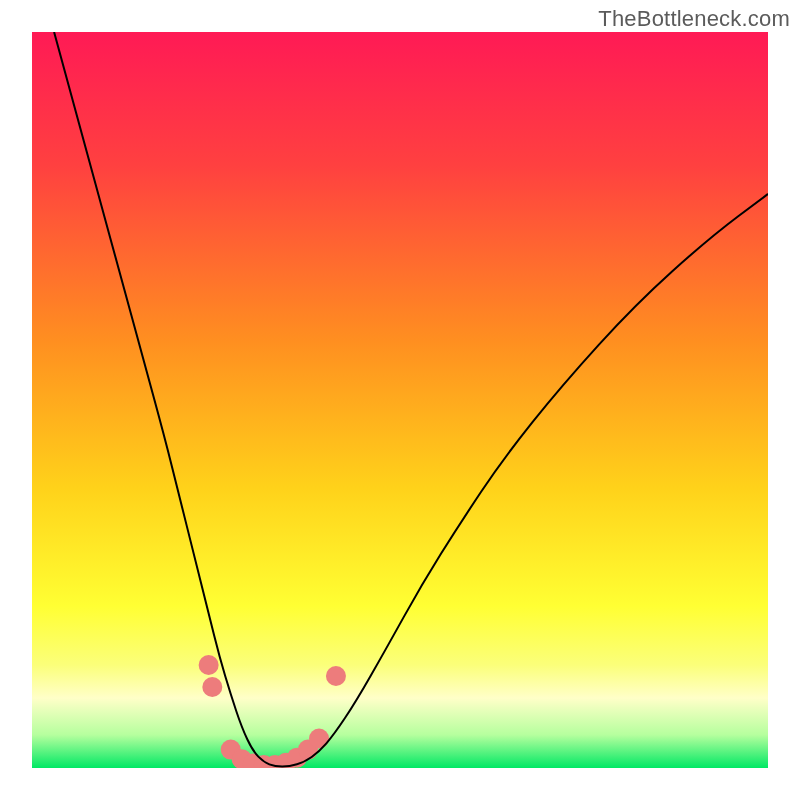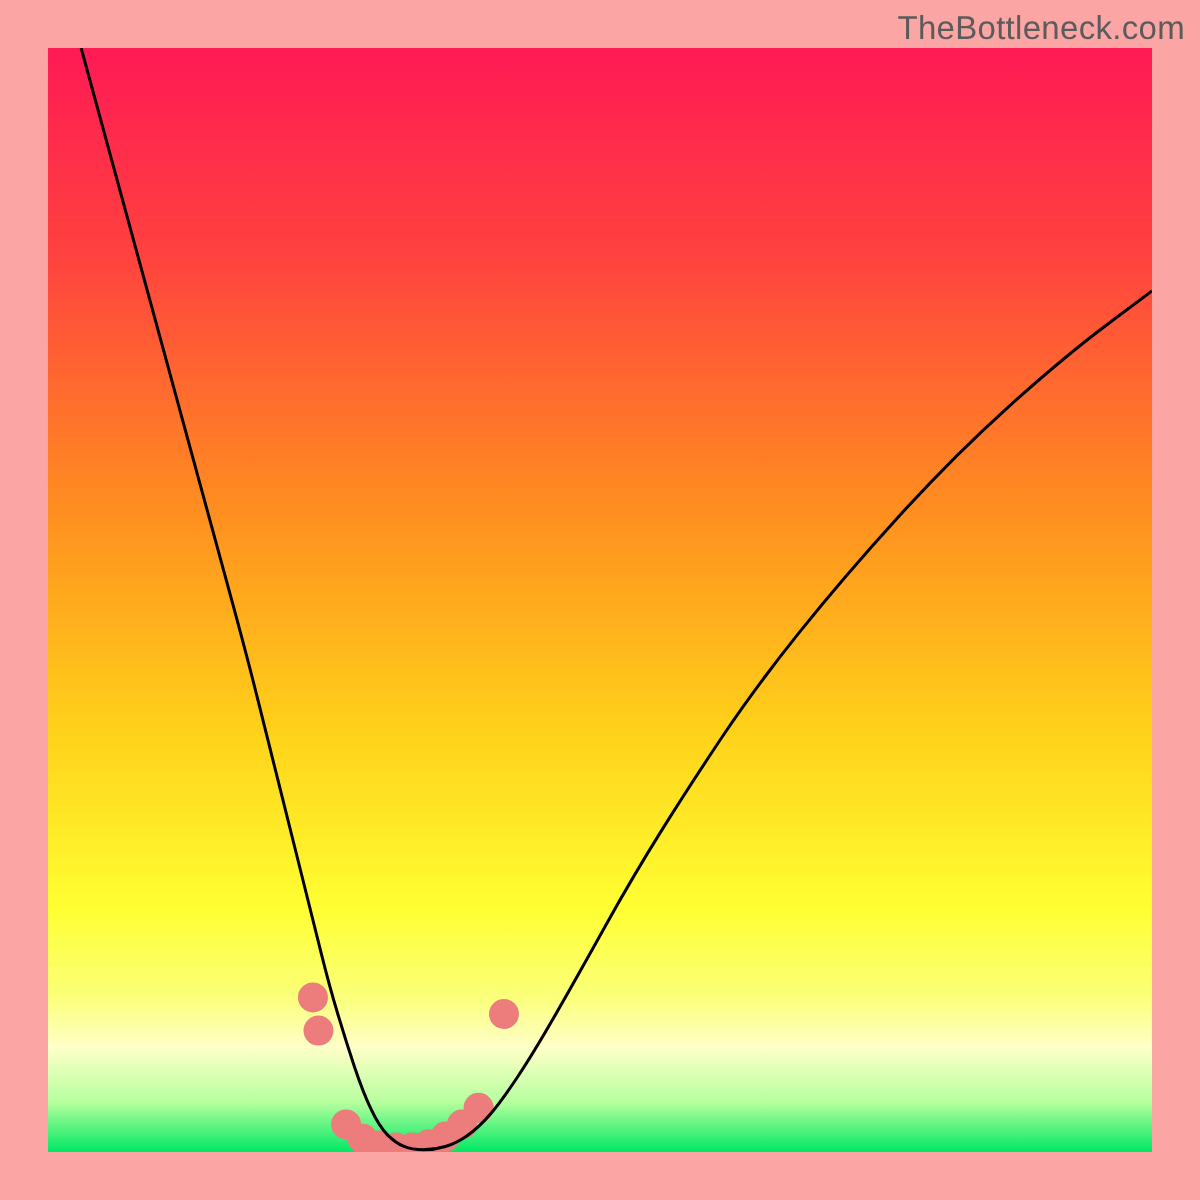--- a/index.html
+++ b/index.html
@@ -7,21 +7,21 @@
     padding: 0;
     width: 800px;
     height: 800px;
     overflow: hidden;
     background: #000;
     font-family: Arial, Helvetica, sans-serif;
   }
   .frame {
     position: absolute;
     inset: 0;
-    background: #fca5a5;
+    background: #ffffff;
   }
   .plot-area {
     position: absolute;
     left: 32px;
     top: 32px;
     width: 736px;
     height: 736px;
     overflow: hidden;
   }
   .watermark {

